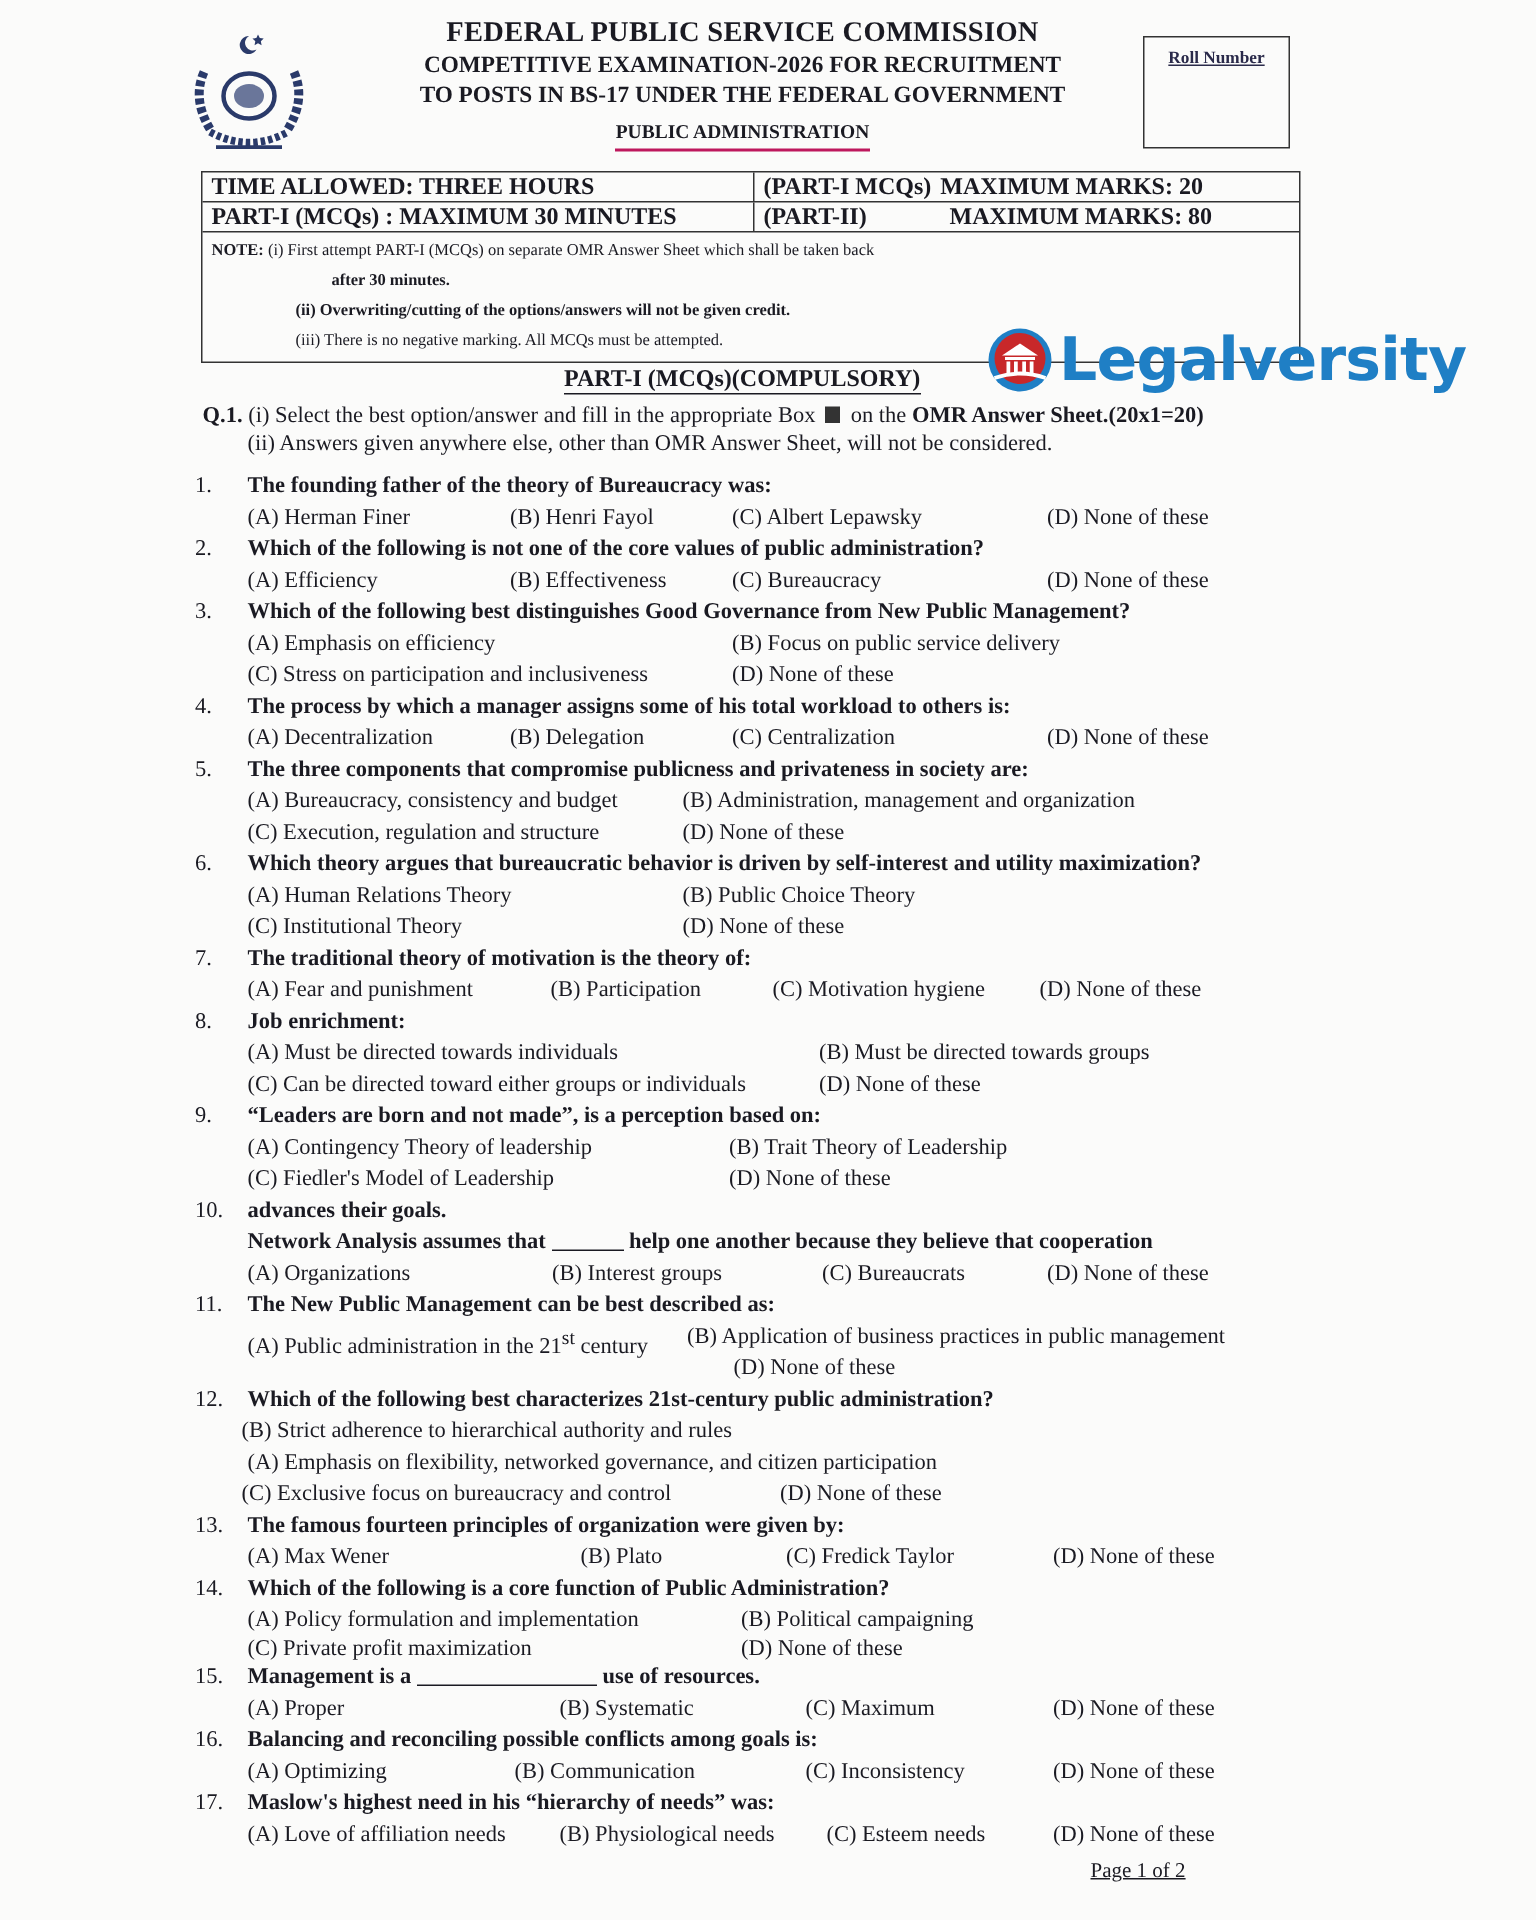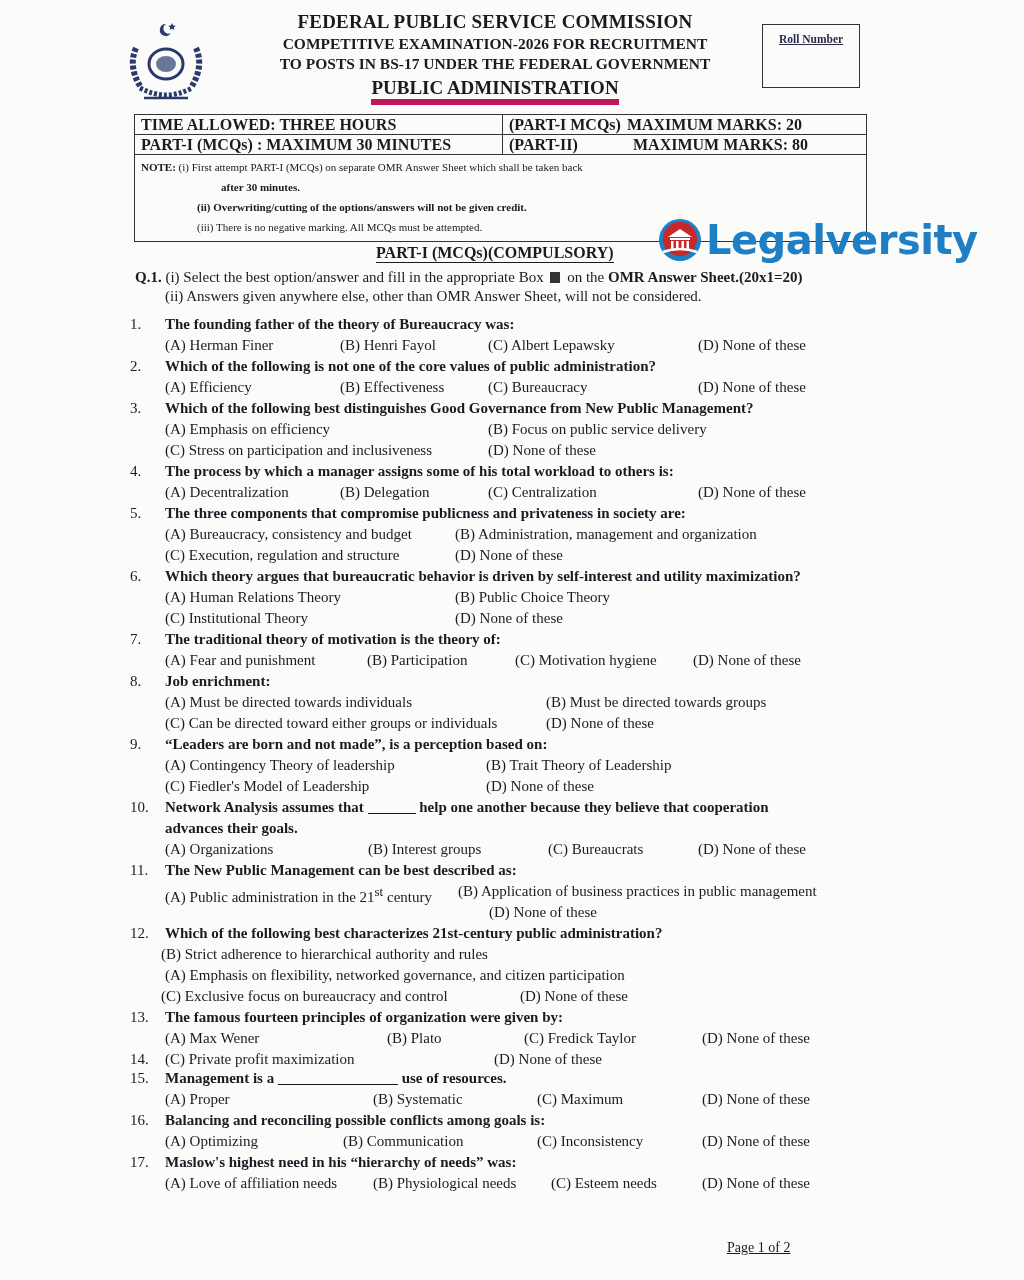--- a/index.html
+++ b/index.html
@@ -10,23 +10,23 @@
       color: #1a1a22;
       position: relative;
     }
     .page { position: absolute; left: 0; top: 0; width: 1024px; height: 1280px; }
 
     
     .emblem { position: absolute; left: 122px; top: 18px; width: 88px; height: 88px; }
     .hdr { position: absolute; left: 240px; top: 10px; width: 510px; text-align: center; font-weight: bold; }
     .hdr .l1 { font-size: 19px; letter-spacing: 0.2px; line-height: 24px; }
     .hdr .l2, .hdr .l3 { font-size: 15.5px; line-height: 20px; }
-    .hdr .subject { font-size: 19px; line-height: 26px; margin-top: 3px; display: inline-block; border-bottom: 6px solid #be185d; line-height: 22px; }
-
-    .roll-box { position: absolute; left: 762px; top: 24px; width: 98px; height: 64px; border: 1.5px solid #333; }
+    .hdr .subject { font-size: 13px; line-height: 26px; margin-top: 3px; display: inline-block; border-bottom: 2px solid #be185d; line-height: 22px; }
+
+    .roll-box { position: absolute; left: 762px; top: 24px; width: 98px; height: 75px; border: 1.5px solid #333; }
     .roll-box span { display: block; text-align: center; margin-top: 8px; font-size: 11.5px; font-weight: bold; text-decoration: underline; color: #2a2a4a; }
 
     
     .info { position: absolute; left: 134px; top: 114px; width: 733px; border: 1.5px solid #333; font-weight: bold; }
     .info .row { display: flex; height: 20px; border-bottom: 1px solid #333; }
     .info .cell { font-size: 16px; line-height: 20px; padding-left: 6px; white-space: nowrap; }
     .info .cell.left { width: 368px; border-right: 1.5px solid #333; }
     .info .cell.right { flex: 1; display: flex; }
     .info .cell.right .k { width: 124px; }
     .info .note { padding: 2px 6px 4px 6px; font-size: 11px; line-height: 20px; font-weight: normal; }
@@ -240,26 +240,26 @@
         <span style="left:321px">(B) Trait Theory of Leadership</span>
       </div>
       <div class="opts">
         <span style="left:0">(C)  Fiedler's Model of Leadership</span>
         <span style="left:321px">(D) None of these</span>
       </div>
     </div>
 
     <div class="q">
       <span class="num">10.</span>
+      <div class="stem">advances their goals.</div>
       <div class="stem">
         <span>Network Analysis assumes that</span>
         <span class="blank" style="width:48px"></span>
         <span>help one another because they believe that cooperation</span>
       </div>
-      <div class="stem">advances their goals.</div>
       <div class="opts">
         <span style="left:0">(A) Organizations</span>
         <span style="left:203px">(B) Interest groups</span>
         <span style="left:383px">(C) Bureaucrats</span>
         <span style="left:533px">(D) None of these</span>
       </div>
     </div>
 
     <div class="q">
       <span class="num">11.</span>
@@ -294,20 +294,25 @@
       <div class="opts">
         <span style="left:0">(A) Max Wener</span>
         <span style="left:222px">(B) Plato</span>
         <span style="left:359px">(C)  Fredick Taylor</span>
         <span style="left:537px">(D) None of these</span>
       </div>
     </div>
 
     <div class="q">
       <span class="num">14.</span>
+      <div class="stem">Which of the following is a core function of Public Administration?</div>
+      <div class="opts" style="height:19px">
+        <span style="left:0">(A) Policy formulation and implementation</span>
+        <span style="left:329px">(B) Political campaigning</span>
+      </div>
       <div class="opts" style="height:19px">
         <span style="left:0">(C) Private profit maximization</span>
         <span style="left:329px">(D) None of these</span>
       </div>
     </div>
 
     <div class="q">
       <span class="num">15.</span>
       <div class="stem">
         <span>Management is a</span>

